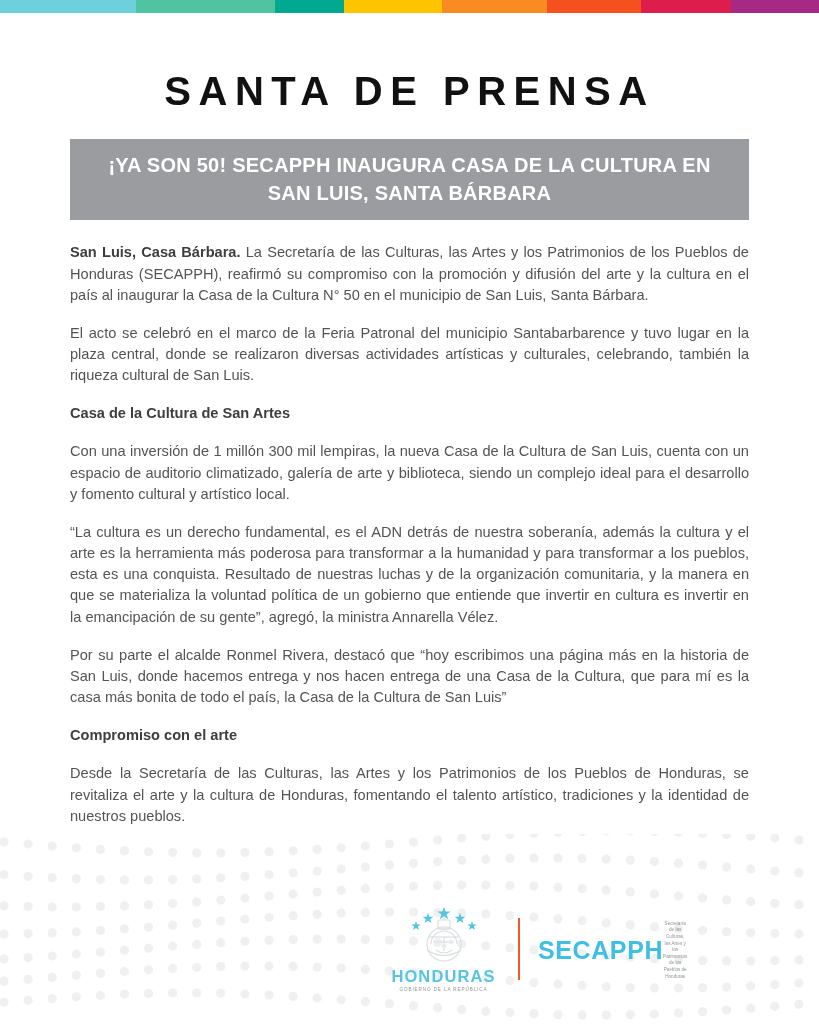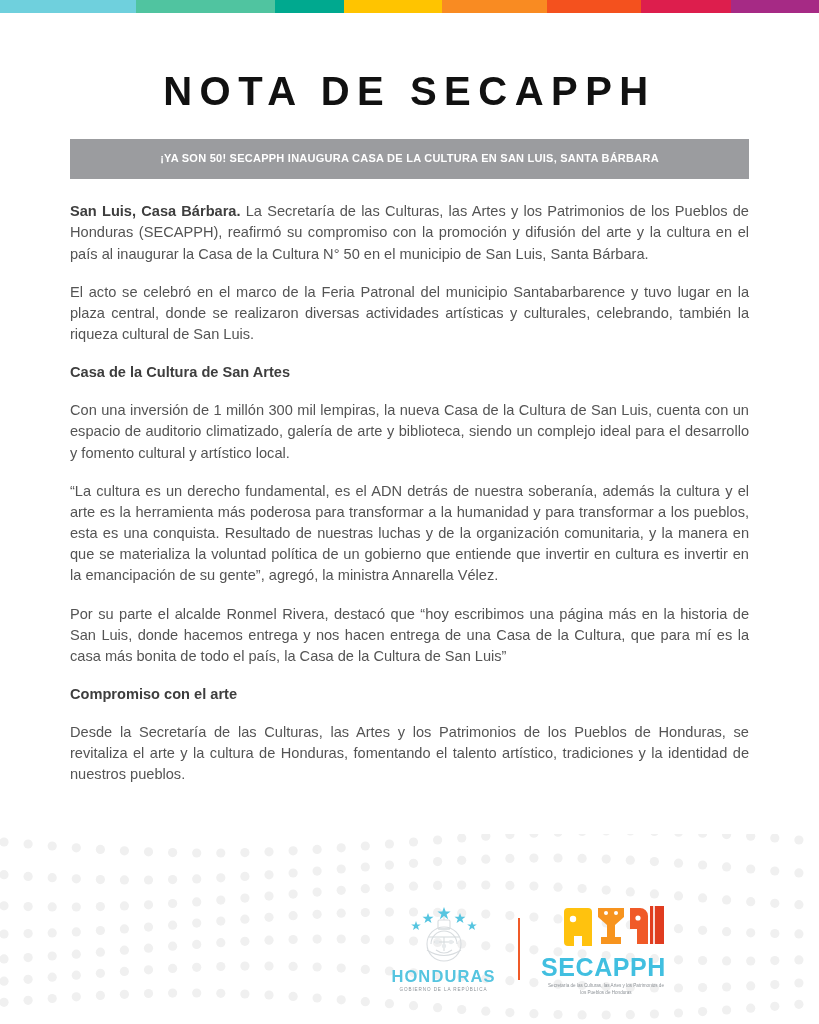--- a/index.html
+++ b/index.html
@@ -51,21 +51,21 @@
     color: #111111;
     padding: 30px 0 0 0;
     line-height: 1.05;
   }
 
   
   .headline-band {
     margin: 22px 70px 0 70px;
     background: #9b9c9f;
     color: #ffffff;
-    font-size: 11px;
+    font-size: 20px;
     font-weight: bold;
     text-align: center;
     letter-spacing: 0.25px;
     line-height: 1.42;
     padding: 12px 16px 13px 16px;
     box-sizing: border-box;
   }
 
   
   .article {
@@ -133,22 +133,22 @@
     margin-top: 3px;
     text-align: center;
   }
   .divider-bar {
     width: 2.5px;
     height: 62px;
     background: #f05a28;
   }
   .logo-secapph {
     display: flex;
-    flex-direction: column;
-    align-items: flex-end;
+    flex-direction: row;
+    align-items: center;
     width: 128px;
   }
   .sec-name {
     font-size: 25px;
     font-weight: bold;
     letter-spacing: 0.6px;
     color: #41bfe0;
     line-height: 1;
     margin-top: 3px;
   }
@@ -413,21 +413,21 @@
       <circle cx="702.6" cy="177.6" r="4.6"></circle>
       <circle cx="726.6" cy="176.0" r="4.6"></circle>
       <circle cx="750.7" cy="174.2" r="4.6"></circle>
       <circle cx="774.8" cy="172.3" r="4.6"></circle>
       <circle cx="798.9" cy="170.3" r="4.6"></circle>
     </g>
 </svg>
 
 <div class="page">
 
-  <h1 class="masthead">NOTA DE SECAPPH</h1>
+  <h1 class="masthead">SANTA DE PRENSA</h1>
 
   <div class="headline-band">¡YA SON 50! SECAPPH INAUGURA CASA DE LA CULTURA EN SAN LUIS, SANTA BÁRBARA</div>
 
   <div class="article">
 
     <p class="para"><span class="lead-in">San Luis, Casa Bárbara.</span><span> La Secretaría de las Culturas, las Artes y los Patrimonios de los Pueblos de Honduras (SECAPPH), reafirmó su compromiso con la promoción y difusión del arte y la cultura en el país al inaugurar la Casa de la Cultura N° 50 en el municipio de San Luis, Santa Bárbara.</span></p>
 
     <p class="para">El acto se celebró en el marco de la Feria Patronal del municipio Santabarbarence y tuvo lugar en la plaza central, donde se realizaron diversas actividades artísticas y culturales, celebrando, también la riqueza cultural de San Luis.</p>
 
     <h2 class="subhead">Casa de la Cultura de San Artes</h2>

